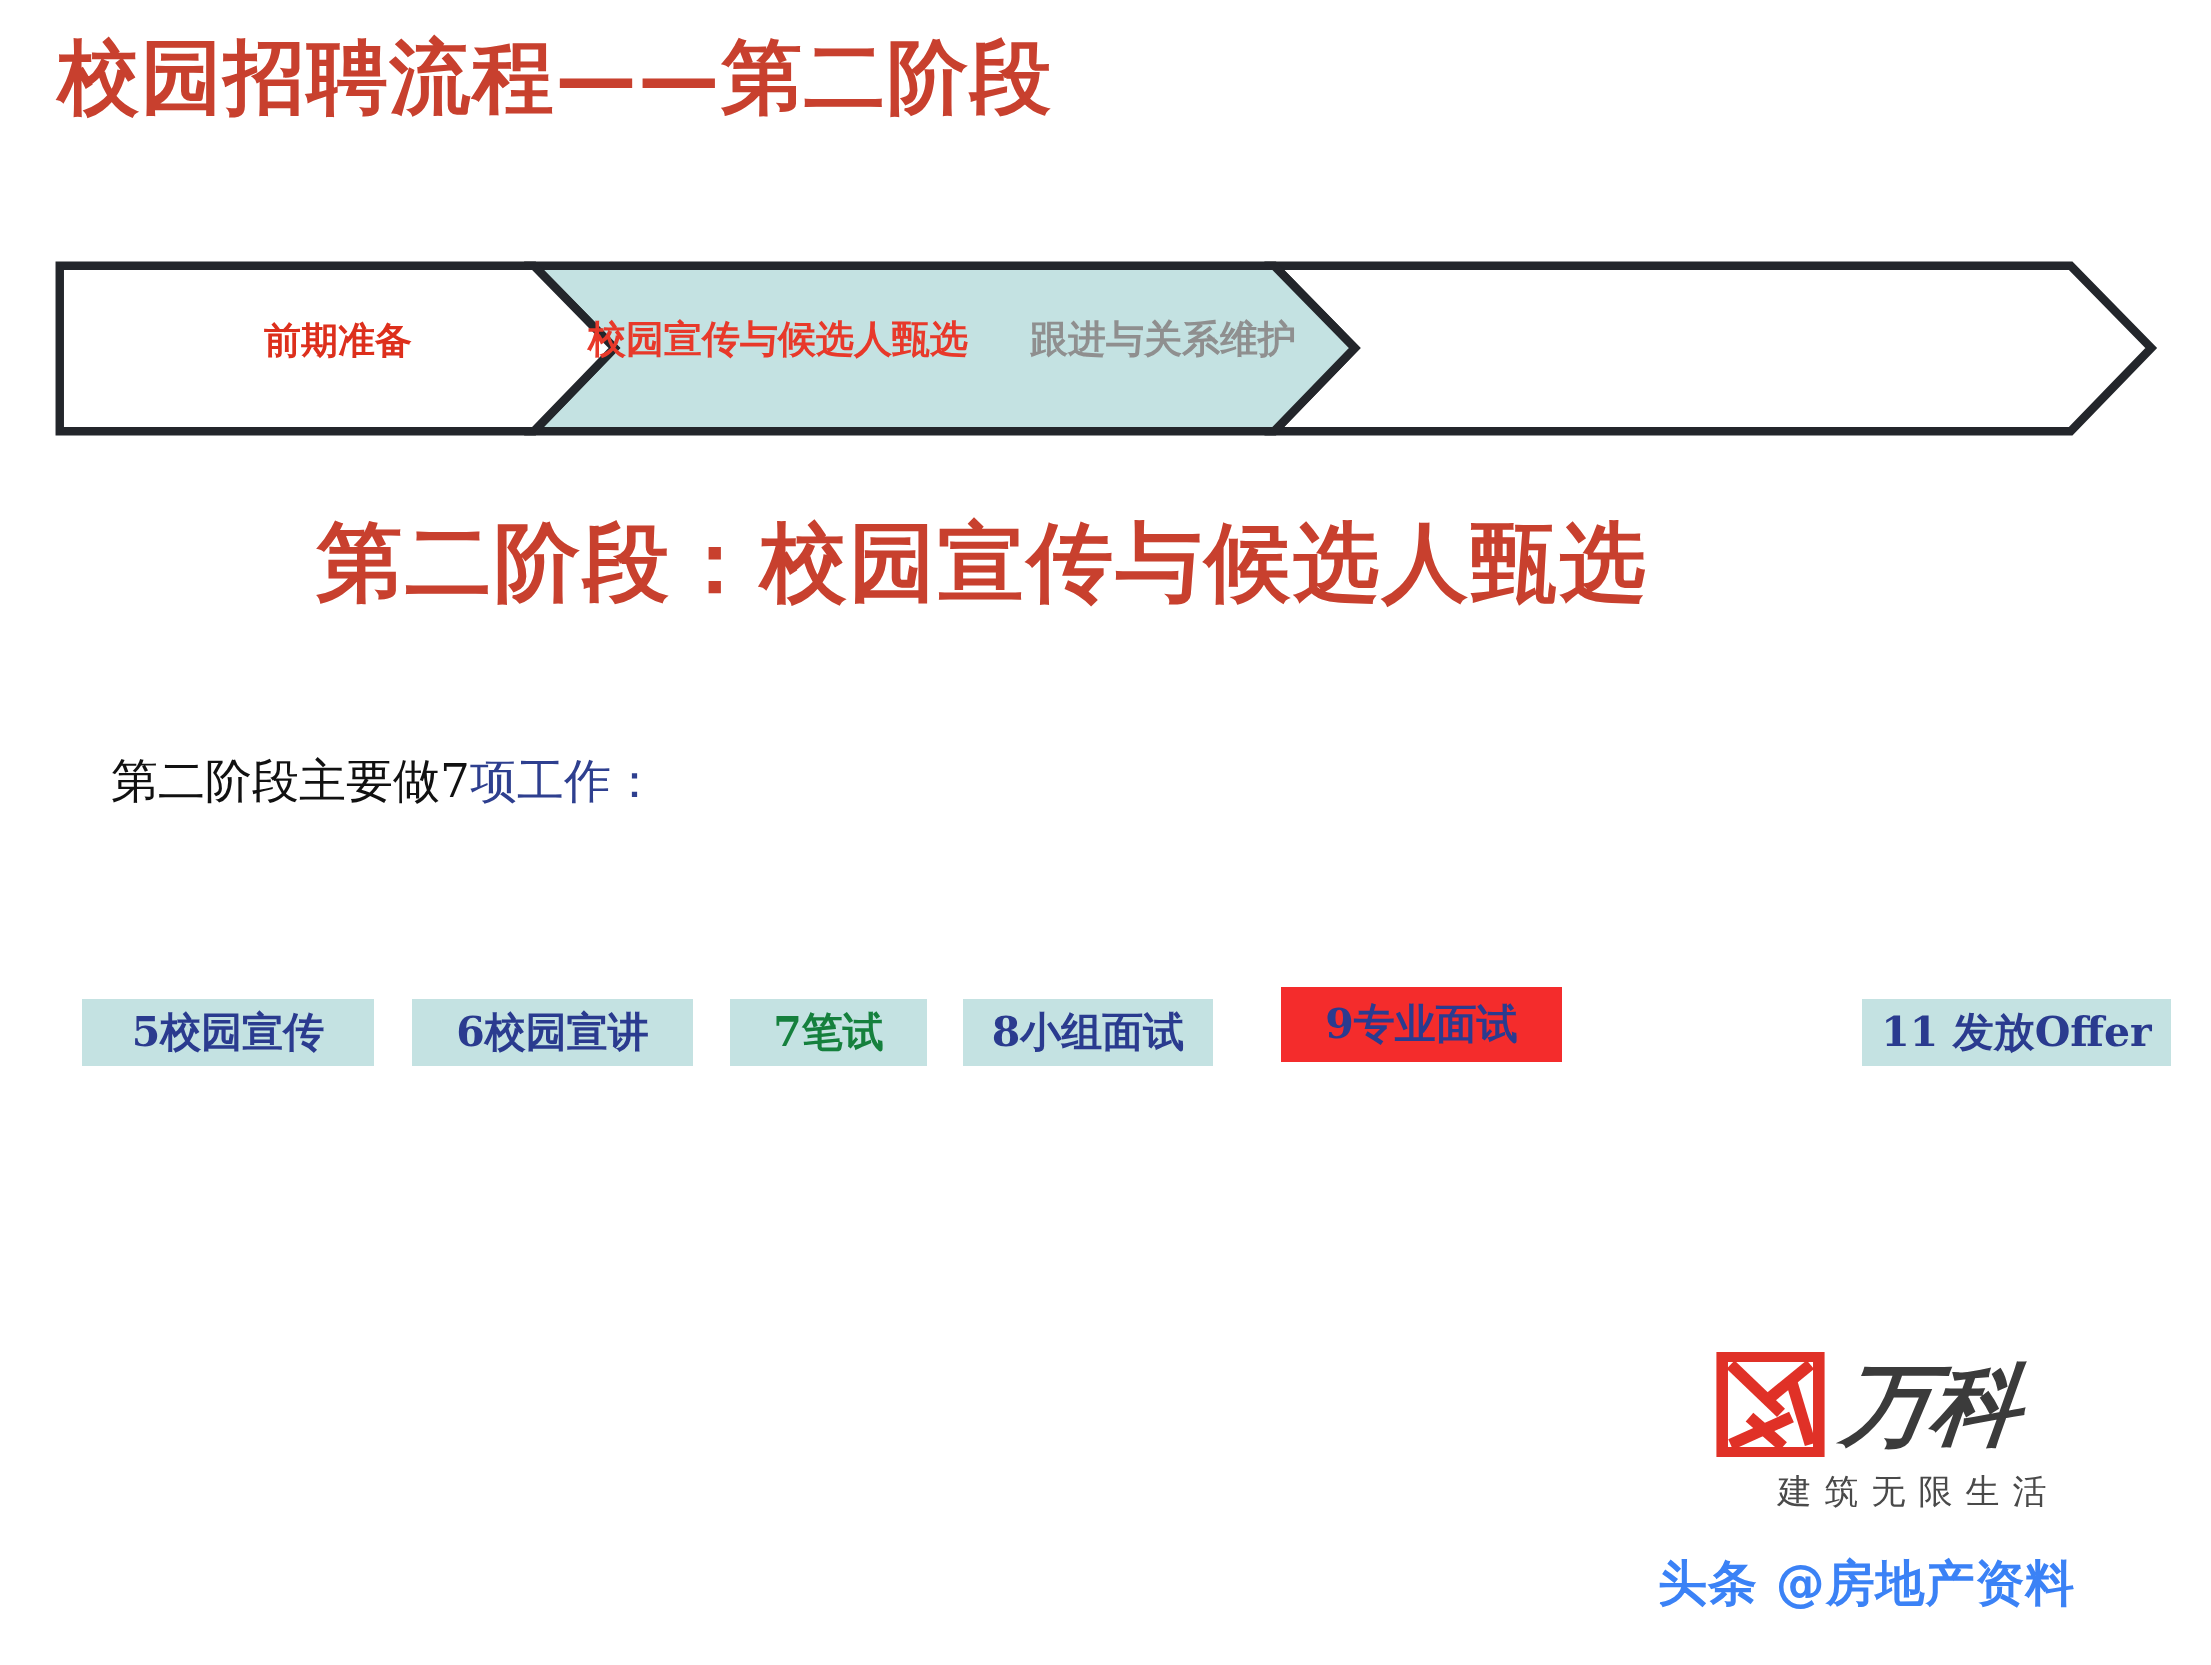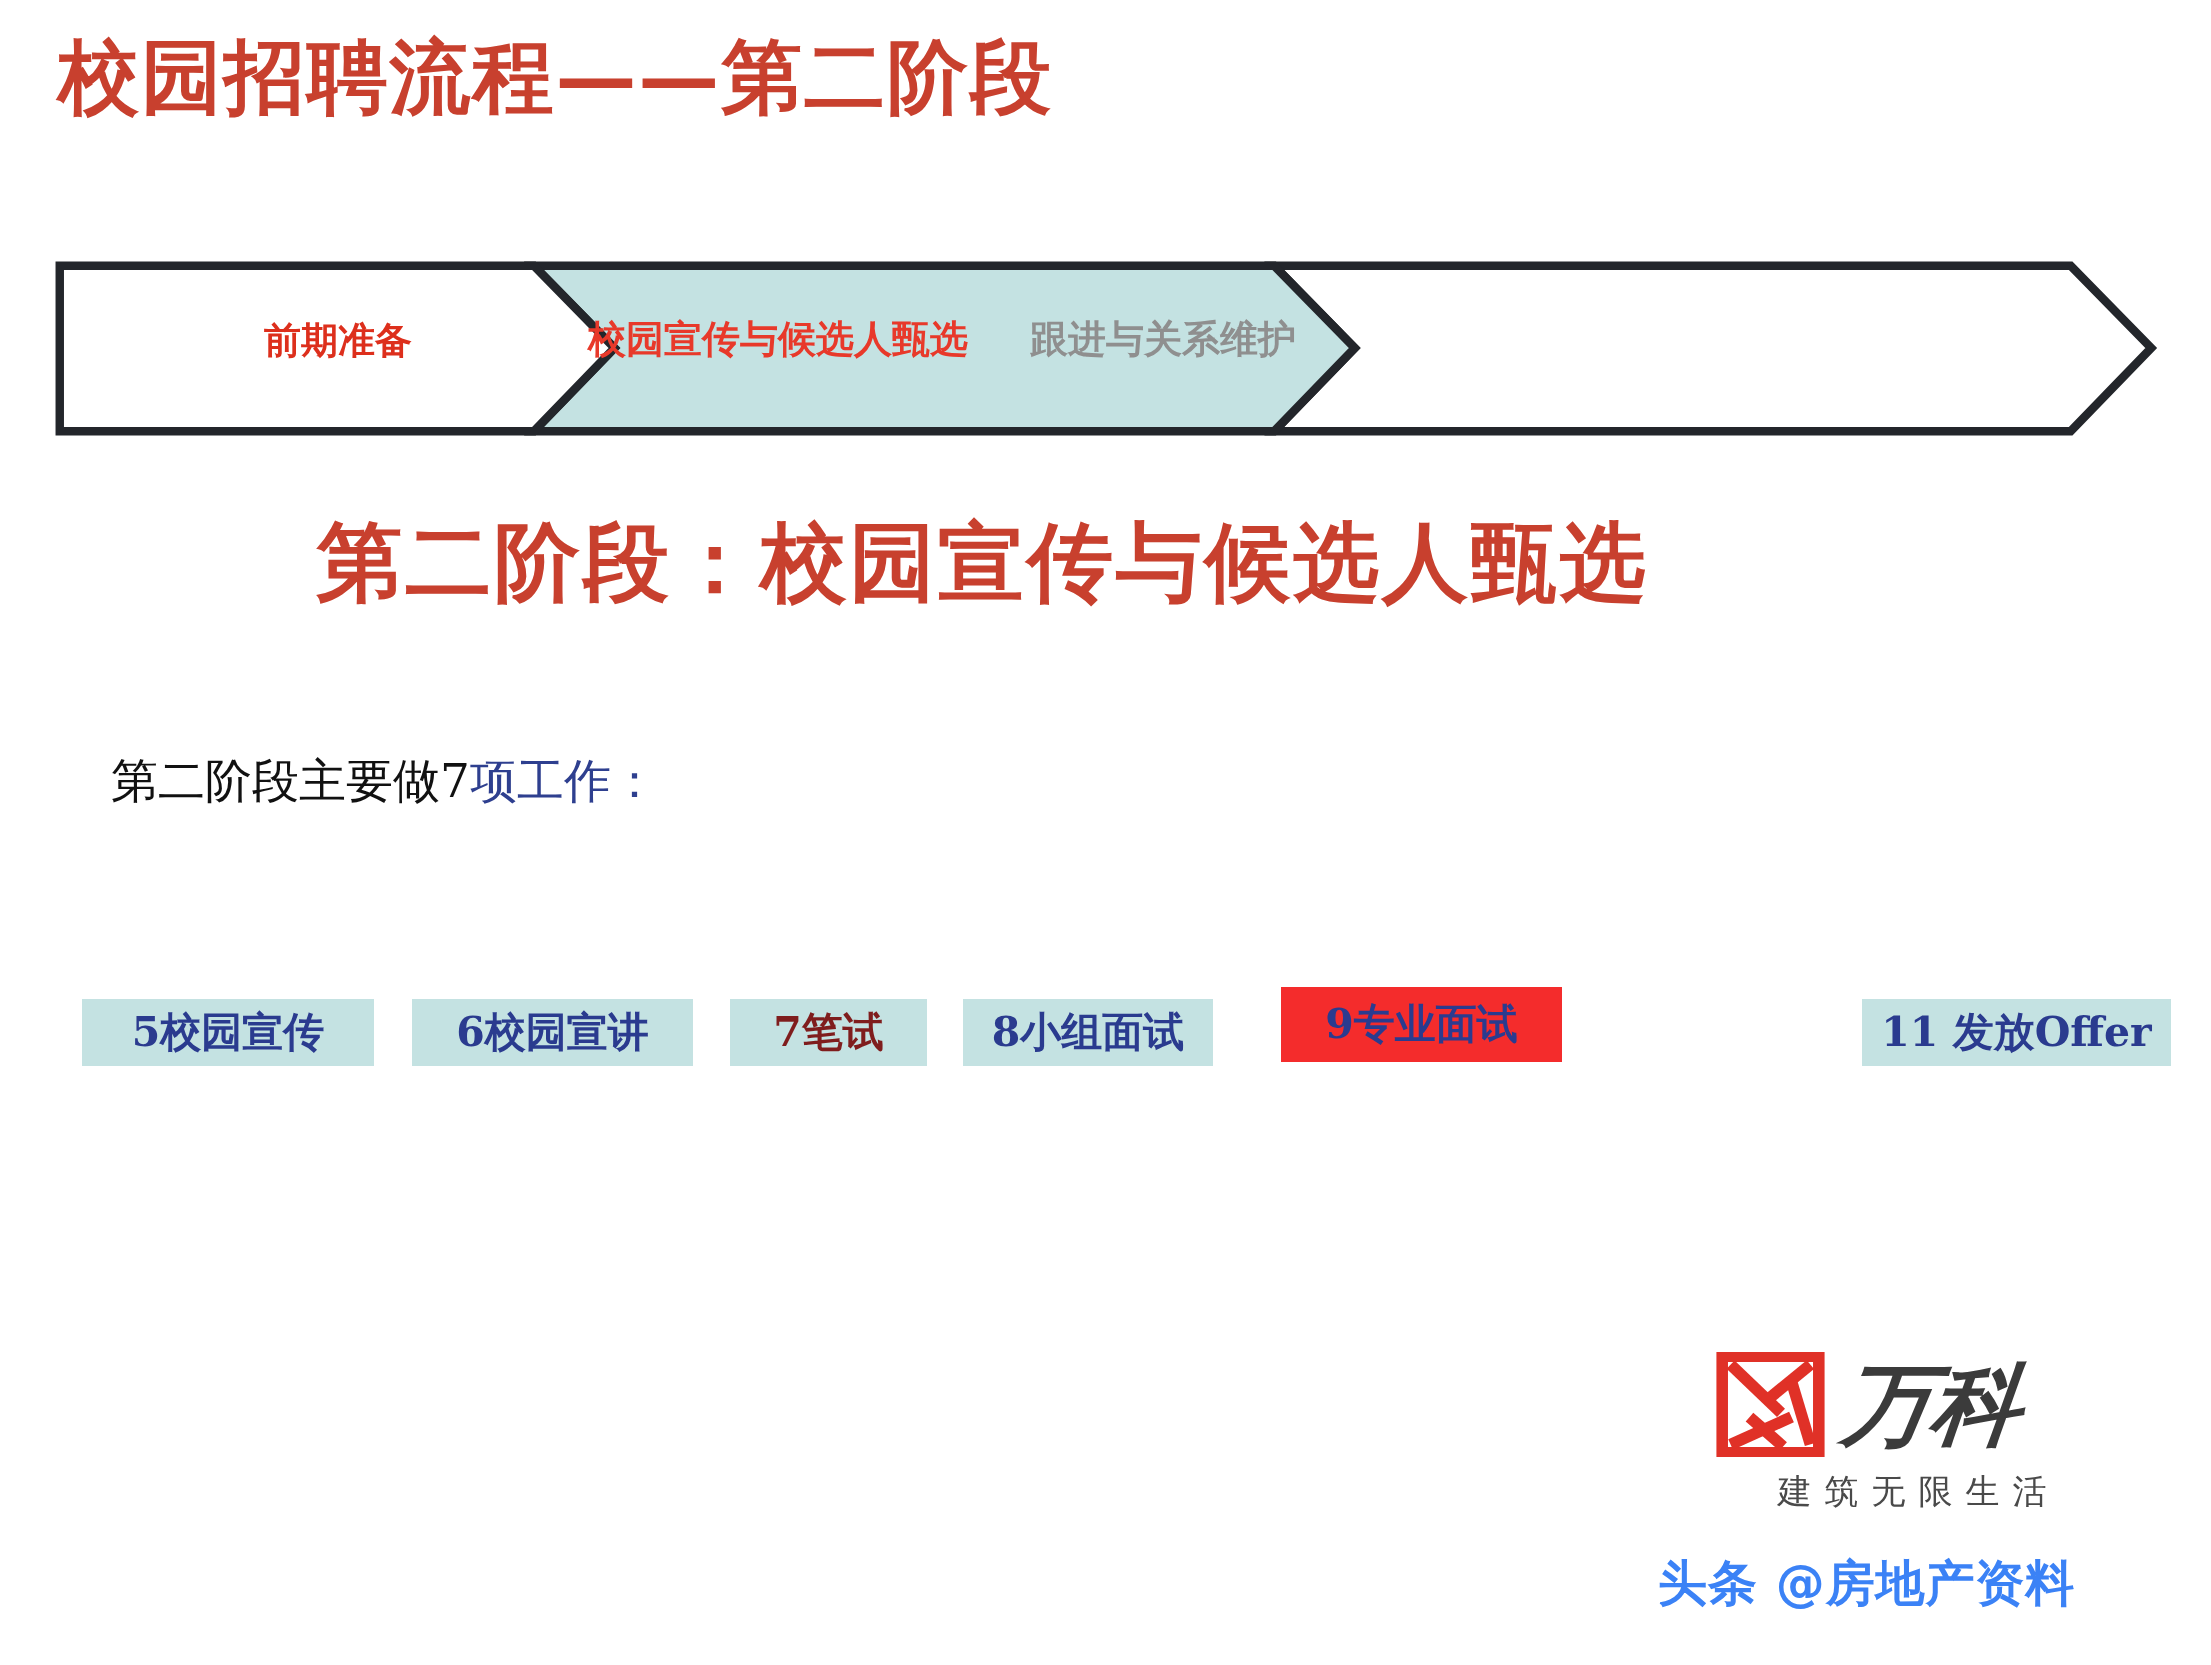--- a/index.html
+++ b/index.html
@@ -211,21 +211,21 @@
 
   <div class="main-heading" style="color: rgb(200, 64, 46);">第二阶段：校园宣传与候选人甄选</div>
 
   <div class="lead-line">
     <span>第二阶段主要做7</span><span class="accent" style="color: rgb(46, 63, 143);">项工作：</span>
   </div>
 
   <div class="steps-row">
     <div class="step-box" style="left: 0px; width: 292px; background: rgb(196, 226, 226); color: rgb(42, 59, 143);">5校园宣传</div>
     <div class="step-box" style="left: 330px; width: 281px; background: rgb(196, 226, 226); color: rgb(42, 59, 143);">6校园宣讲</div>
-    <div class="step-box" style="left: 648px; width: 197px; background: rgb(196, 226, 226); color: #7f1d1d;">7笔试</div>
+    <div class="step-box" style="left: 648px; width: 197px; background: rgb(196, 226, 226); color: #15803d;">7笔试</div>
     <div class="step-box" style="left: 881px; width: 250px; background: rgb(196, 226, 226); color: rgb(42, 59, 143);">8小组面试</div>
     <div class="step-box highlight" style="left: 1199px; width: 281px; background: rgb(244, 44, 44); color: rgb(42, 59, 143);">9专业面试</div>
     <div class="step-box" style="left: 1780px; width: 309px; background: rgb(196, 226, 226); color: rgb(42, 59, 143);">11 发放Offer</div>
   </div>
 
   <div class="logo-wrap">
     <div class="logo-top">
       <svg class="logo-mark" viewBox="0 0 100 100">
 
         <path d="M4 4 L96 4 L96 96 L4 96 Z" fill="none" stroke="#e03127" stroke-width="11"></path>

